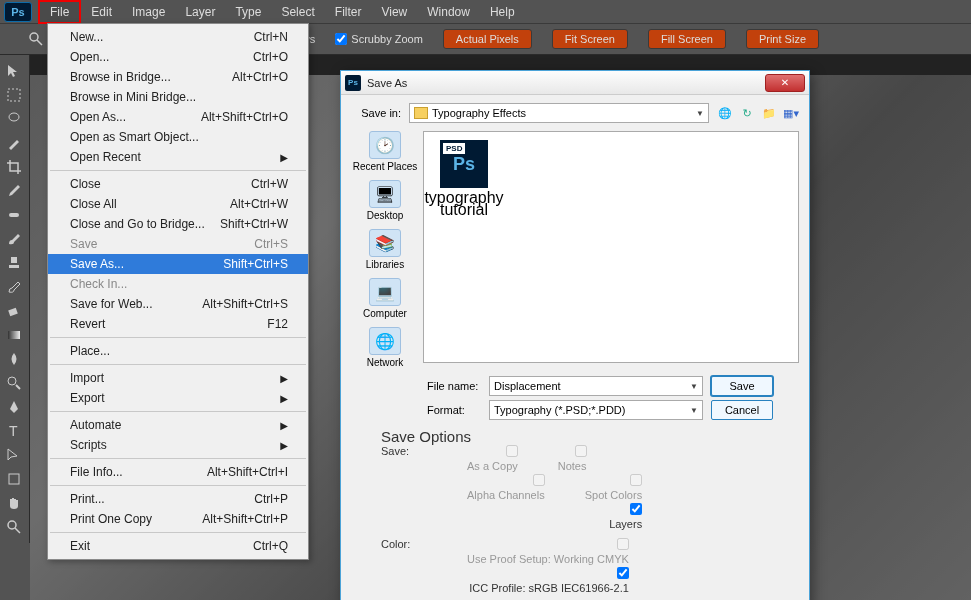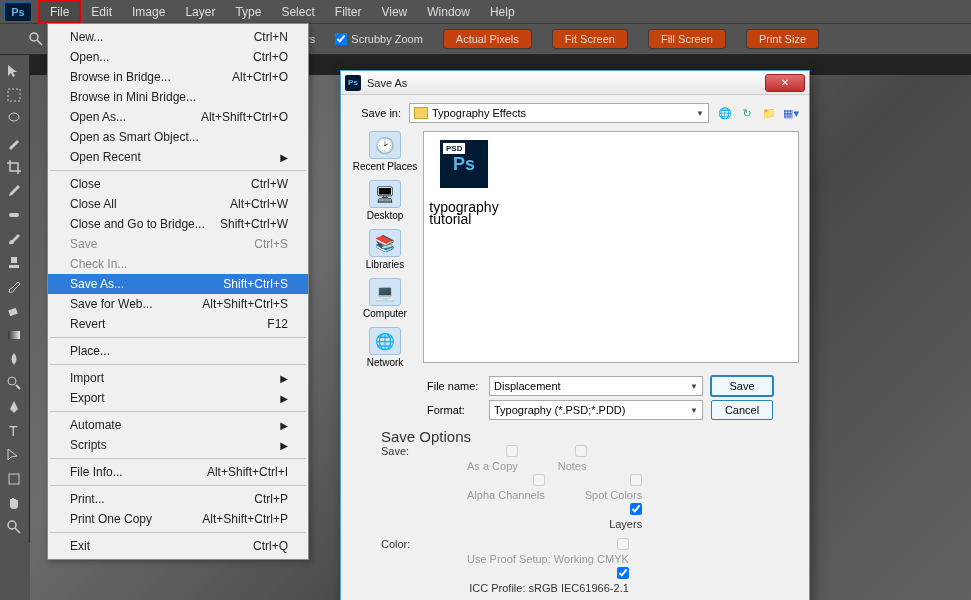--- a/index.html
+++ b/index.html
@@ -54,21 +54,21 @@
 .explorer { display: flex; gap: 4px; margin-bottom: 8px; }
 .places { width: 68px; display: flex; flex-direction: column; gap: 8px; align-items: center; }
 .place { display: flex; flex-direction: column; align-items: center; gap: 2px; cursor: pointer; }
 .place .pic { width: 32px; height: 28px; background: #d0e4f5; border: 1px solid #a0c0e0; border-radius: 3px; display: flex; align-items: center; justify-content: center; font-size: 16px; }
 .place .lbl { font-size: 10px; text-align: center; line-height: 11px; }
 
 .filelist { flex: 1; background: #fff; border: 1px solid #aaa; height: 232px; padding: 8px; display: flex; align-items: flex-start; gap: 12px; }
 .file-item { display: flex; flex-direction: column; align-items: center; width: 64px; cursor: pointer; }
 .psd-icon { width: 48px; height: 48px; background: #001a33; position: relative; display: flex; align-items: center; justify-content: center; color: #5bb4e6; font-weight: bold; font-size: 18px; }
 .psd-icon::before { content: "PSD"; position: absolute; top: 3px; left: 3px; font-size: 8px; background: #fff; color: #001a33; padding: 1px 3px; }
-.file-item .fn { font-size: 14px; margin-top: 13px; line-height: 12px; }
+.file-item .fn { font-size: 16px; text-align: center; margin-top: 4px; line-height: 12px; }
 
 .field-row { display: flex; align-items: center; gap: 8px; margin: 4px 0 4px 76px; }
 .field-row label { width: 54px; }
 .field-row .combo { width: 214px; flex: none; }
 .dlg-btn { width: 62px; height: 20px; border: 1px solid #2882c0; background: #f0f8ff; border-radius: 2px; cursor: pointer; font-size: 11px; }
 .dlg-btn.def { box-shadow: 0 0 0 1px #2882c0; }
 
 .opts { margin: 8px 0 0 30px; font-size: 11px; color: #333; }
 .opts .section { display: flex; margin-bottom: 4px; }
 .opts .slab { width: 86px; }
@@ -274,26 +274,26 @@
       <span>Alt+Ctrl+W</span>
     </div>
     <div class="mi">
       <span>Close and Go to Bridge...</span>
       <span>Shift+Ctrl+W</span>
     </div>
     <div class="mi dis">
       <span>Save</span>
       <span>Ctrl+S</span>
     </div>
-    <div class="mi dis">
-      <span>Check In...</span>
-    </div>
     <div class="mi sel">
       <span>Save As...</span>
       <span>Shift+Ctrl+S</span>
+    </div>
+    <div class="mi dis">
+      <span>Check In...</span>
     </div>
     <div class="mi">
       <span>Save for Web...</span>
       <span>Alt+Shift+Ctrl+S</span>
     </div>
     <div class="mi">
       <span>Revert</span>
       <span>F12</span>
     </div>
     <div class="sep"></div>

